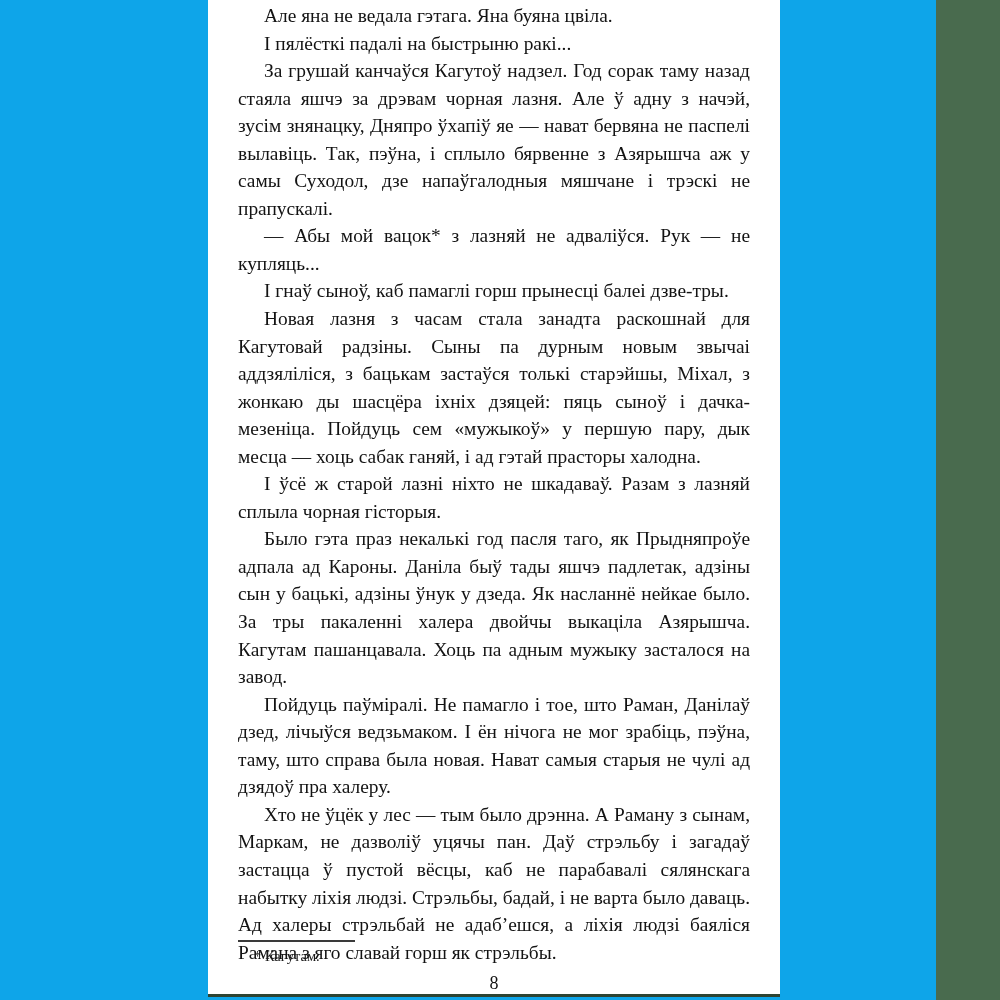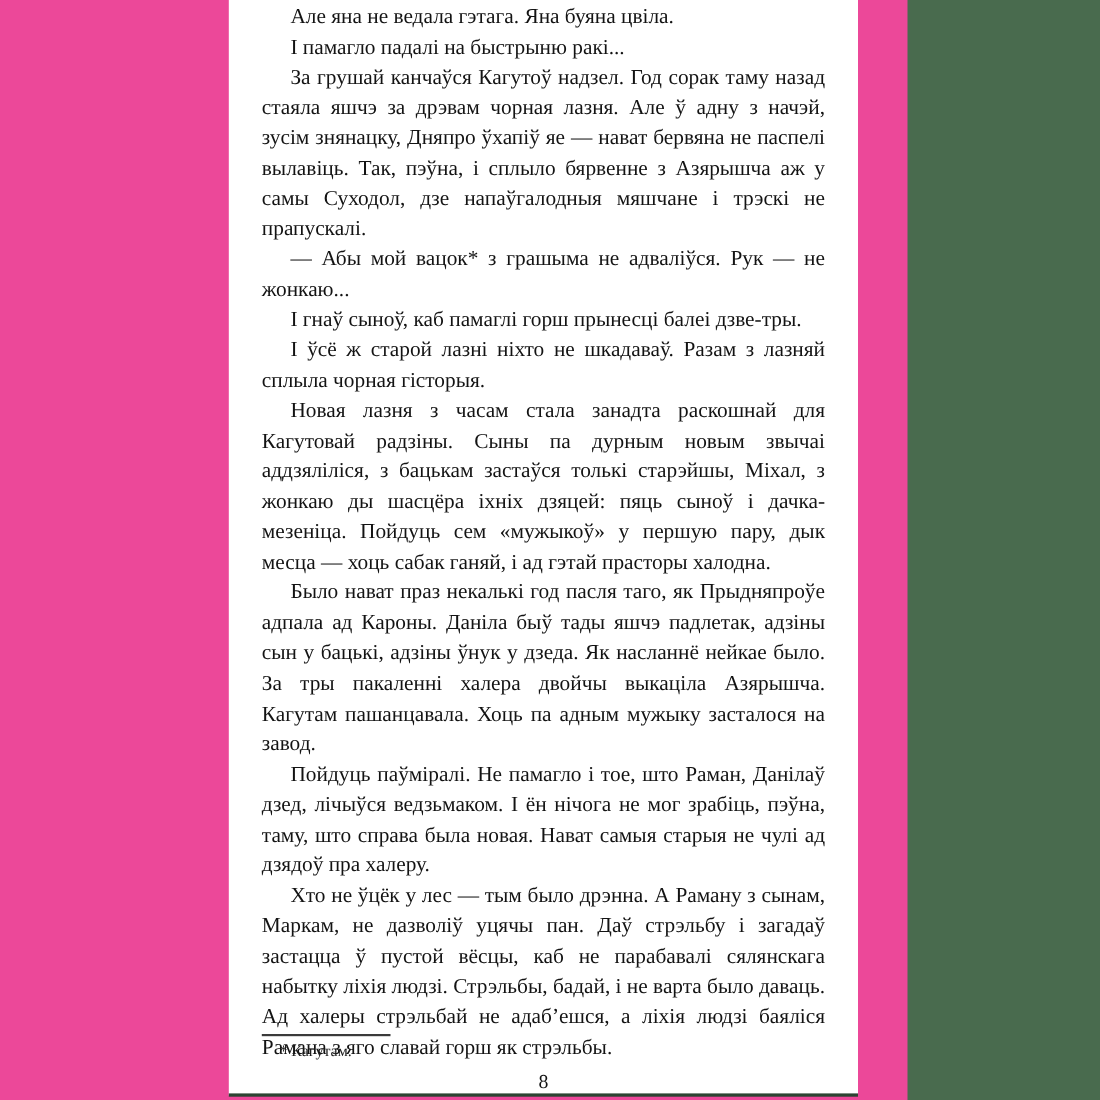--- a/index.html
+++ b/index.html
@@ -8,23 +8,23 @@
   }
   body {
     width: 1000px;
     height: 1000px;
     background: #496b4e;
     font-family: "Liberation Serif", serif;
     overflow: hidden;
   }
   .viewport {
     position: relative;
-    width: 825px;
+    width: 936px;
     height: 1000px;
-    background: #ec4899;
+    background: #0ea5e9;
   }
   .page {
     position: absolute;
     left: 208px;
     top: 0;
     width: 572px;
     height: 996px;
     background: #ffffff;
     box-sizing: border-box;
     overflow: hidden;
@@ -88,27 +88,27 @@
 </style>
 </head>
 <body>
 
 <div class="viewport">
 
   <div class="page">
 
     <div class="text-block">
       <p class="para">Але яна не ведала гэтага. Яна буяна цвіла.</p>
-      <p class="para">І памагло падалі на быстрыню ракі...</p>
+      <p class="para">І пялёсткі падалі на быстрыню ракі...</p>
       <p class="para">За грушай канчаўся Кагутоў надзел. Год сорак таму назад стаяла яшчэ за дрэвам чорная лазня. Але ў адну з начэй, зусім знянацку, Дняпро ўхапіў яе — нават бервяна не паспелі вылавіць. Так, пэўна, і сплыло бярвенне з Азярышча аж у самы Суходол, дзе напаўгалодныя мяшчане і трэскі не прапускалі.</p>
-      <p class="para">— Абы мой вацок* з грашыма не адваліўся. Рук — не жонкаю...</p>
+      <p class="para">— Абы мой вацок* з лазняй не адваліўся. Рук — не купляць...</p>
       <p class="para">І гнаў сыноў, каб памаглі горш прынесці балеі дзве-тры.</p>
+      <p class="para">Новая лазня з часам стала занадта раскошнай для Кагутовай радзіны. Сыны па дурным новым звычаі аддзяліліся, з бацькам застаўся толькі старэйшы, Міхал, з жонкаю ды шасцёра іхніх дзяцей: пяць сыноў і дачка-мезеніца. Пойдуць сем «мужыкоў» у першую пару, дык месца — хоць сабак ганяй, і ад гэтай прасторы халодна.</p>
       <p class="para">І ўсё ж старой лазні ніхто не шкадаваў. Разам з лазняй сплыла чорная гісторыя.</p>
-      <p class="para">Новая лазня з часам стала занадта раскошнай для Кагутовай радзіны. Сыны па дурным новым звычаі аддзяліліся, з бацькам застаўся толькі старэйшы, Міхал, з жонкаю ды шасцёра іхніх дзяцей: пяць сыноў і дачка-мезеніца. Пойдуць сем «мужыкоў» у першую пару, дык месца — хоць сабак ганяй, і ад гэтай прасторы халодна.</p>
-      <p class="para">Было нават праз некалькі год пасля таго, як Прыдняпроўе адпала ад Кароны. Даніла быў тады яшчэ падлетак, адзіны сын у бацькі, адзіны ўнук у дзеда. Як насланнё нейкае было. За тры пакаленні халера двойчы выкаціла Азярышча. Кагутам пашанцавала. Хоць па адным мужыку засталося на завод.</p>
+      <p class="para">Было гэта праз некалькі год пасля таго, як Прыдняпроўе адпала ад Кароны. Даніла быў тады яшчэ падлетак, адзіны сын у бацькі, адзіны ўнук у дзеда. Як насланнё нейкае было. За тры пакаленні халера двойчы выкаціла Азярышча. Кагутам пашанцавала. Хоць па адным мужыку засталося на завод.</p>
       <p class="para">Пойдуць паўміралі. Не памагло і тое, што Раман, Данілаў дзед, лічыўся ведзьмаком. І ён нічога не мог зрабіць, пэўна, таму, што справа была новая. Нават самыя старыя не чулі ад дзядоў пра халеру.</p>
       <p class="para">Хто не ўцёк у лес — тым было дрэнна. А Раману з сынам, Маркам, не дазволіў уцячы пан. Даў стрэльбу і загадаў застацца ў пустой вёсцы, каб не парабавалі сялянскага набытку ліхія людзі. Стрэльбы, бадай, і не варта было даваць. Ад халеры стрэльбай не адаб’ешся, а ліхія людзі баяліся Рамана з яго славай горш як стрэльбы.</p>
     </div>
 
     <div class="footnote-area">
       <div class="footnote-rule"></div>
       <p class="footnote-text">* Кагутам.</p>
     </div>
 
     <div class="folio">8</div>

